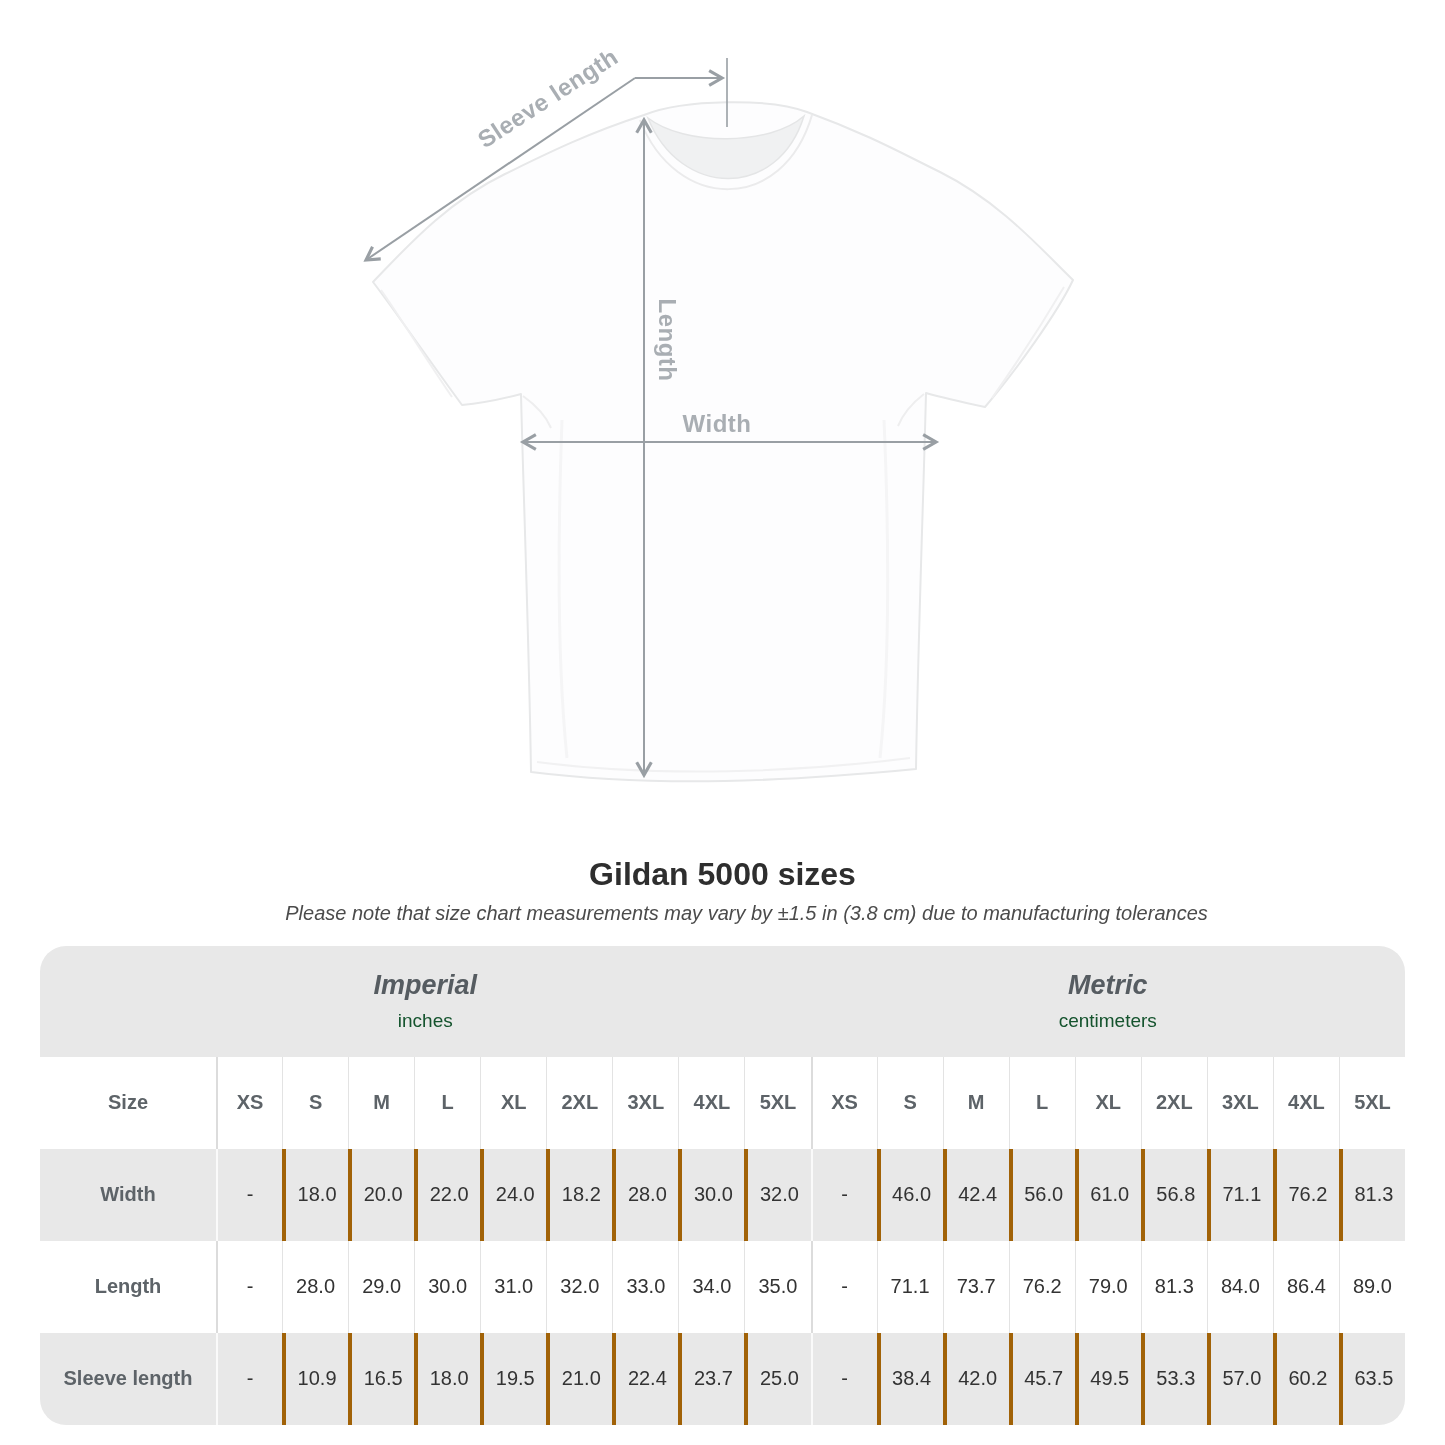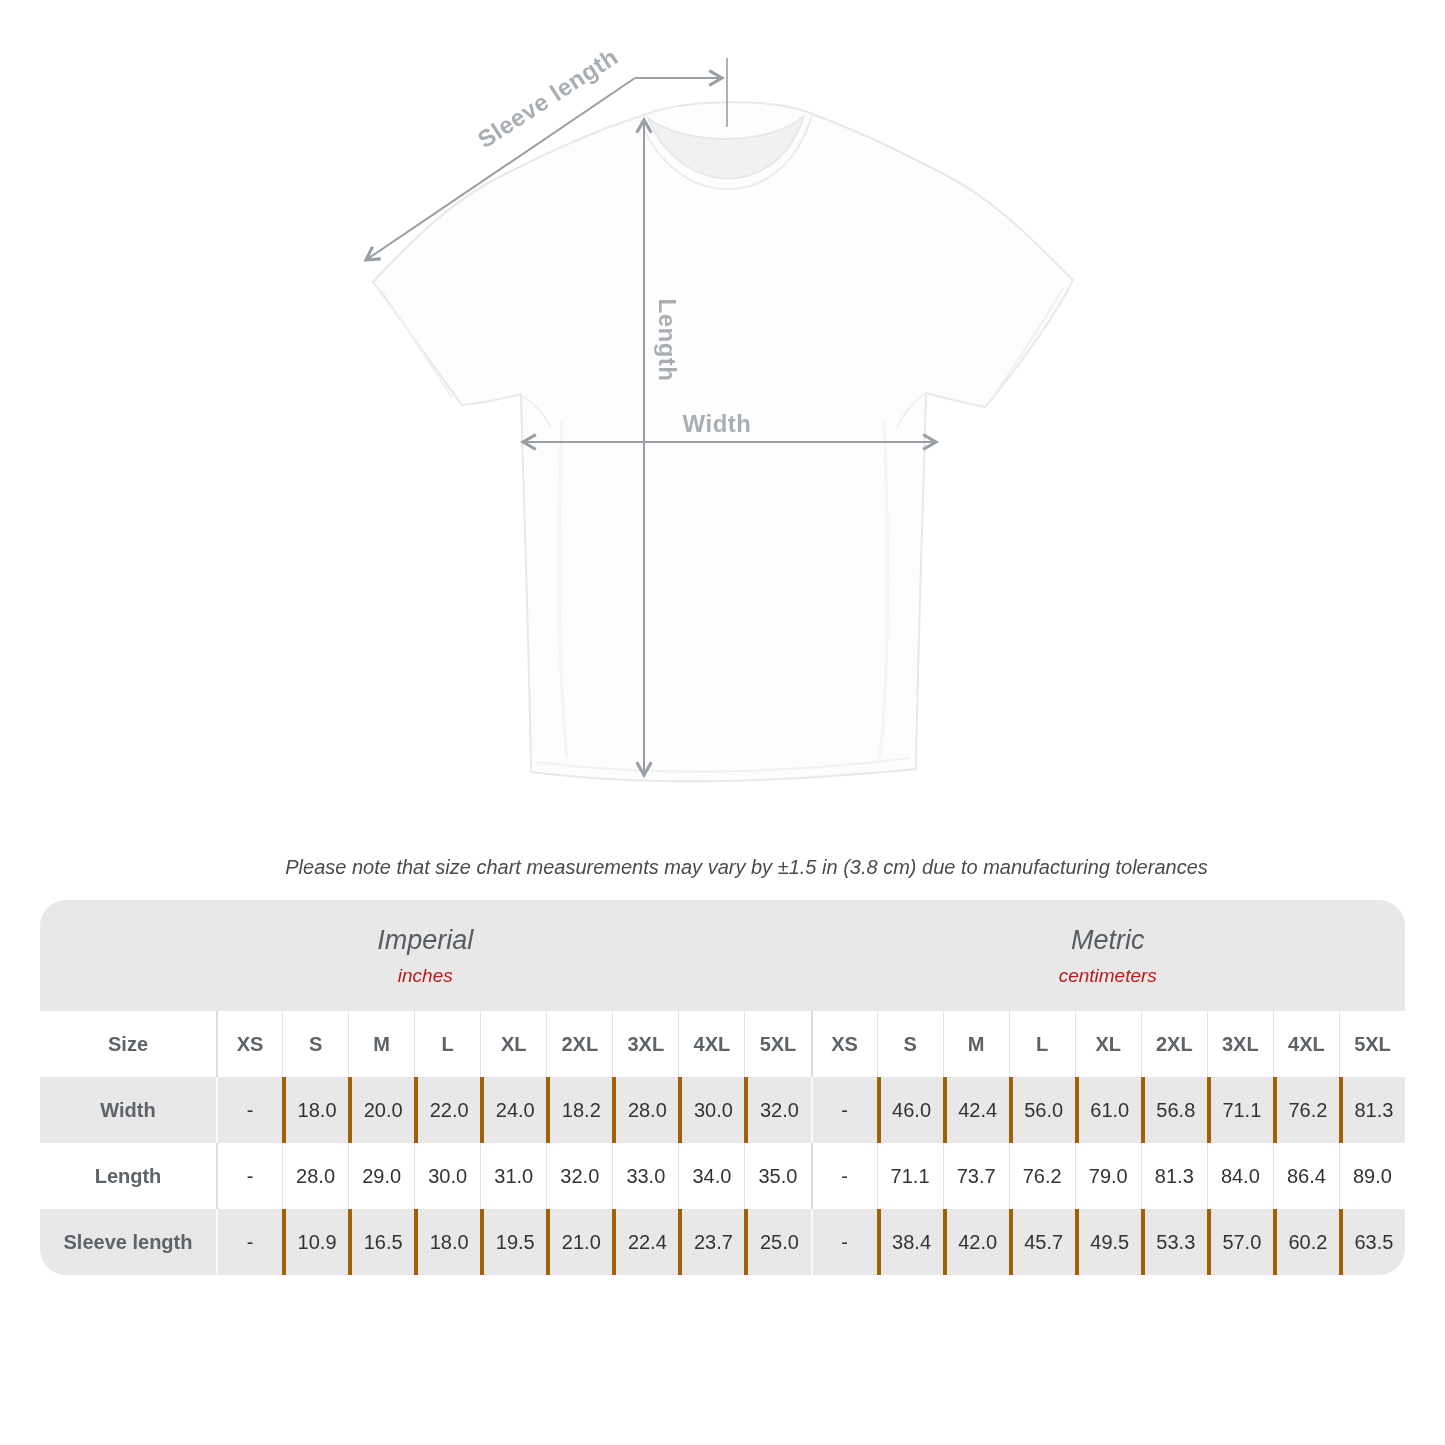--- a/index.html
+++ b/index.html
@@ -40,27 +40,27 @@
     grid-template-columns: 176px repeat(18, 1fr);
     height: 111px;
   }
   .bandhalf {
     background: #e8e8e8;
     display: flex; flex-direction: column; align-items: center; justify-content: center;
     row-gap: 9px;
   }
   .bandhalf.left  { grid-column: 1 / 11; }
   .bandhalf.right { grid-column: 11 / 20; }
-  .band-title { font-size: 27px; font-weight: normal; font-style: italic; color: #565c61; }
-  .band-unit  { font-size: 19px; font-style: italic; color: #b91c1c; }
+  .band-title { font-size: 27px; font-weight: bold; font-style: italic; color: #565c61; }
+  .band-unit  { font-size: 19px; color: #14532d; }
 
   .trow {
     display: grid;
     grid-template-columns: 176px repeat(18, 1fr);
-    height: 66px;
+    height: 92px;
   }
   .cell {
     display: flex; align-items: center; justify-content: center;
     font-size: 20px; color: #333333;
   }
   .trow.white { background: #ffffff; }
   .trow.gray  { background: #e8e8e8; }
   .trow.white .cell { border-left: 1px solid #e3e3e3; }
   .trow.gray  .cell { border-left: 4px solid #a16207; }
   .trow .cell.rowlabel { border-left: none; }
@@ -126,20 +126,21 @@
         <line x1="523" y1="442" x2="936" y2="442" marker-start="url(#arr)" marker-end="url(#arr)"></line>
       </g>
 
       <text class="dim-label" x="549" y="106" text-anchor="middle" transform="rotate(-33 549 100)">Sleeve length</text>
       <text class="dim-label" x="667" y="348" text-anchor="middle" transform="rotate(90 667 340)">Length</text>
       <text class="dim-label" x="717" y="432" text-anchor="middle">Width</text>
     </svg>
   </div>
 
   <div class="heading">
+    <h1 class="page-title">Gildan 5000 sizes</h1>
     <p class="page-subtitle">Please note that size chart measurements may vary by ±1.5 in (3.8 cm) due to manufacturing tolerances</p>
   </div>
 
   <div class="size-table">
 
     <div class="band">
       <div class="bandhalf left">
         <div class="band-title">Imperial</div>
         <div class="band-unit">inches</div>
       </div>

